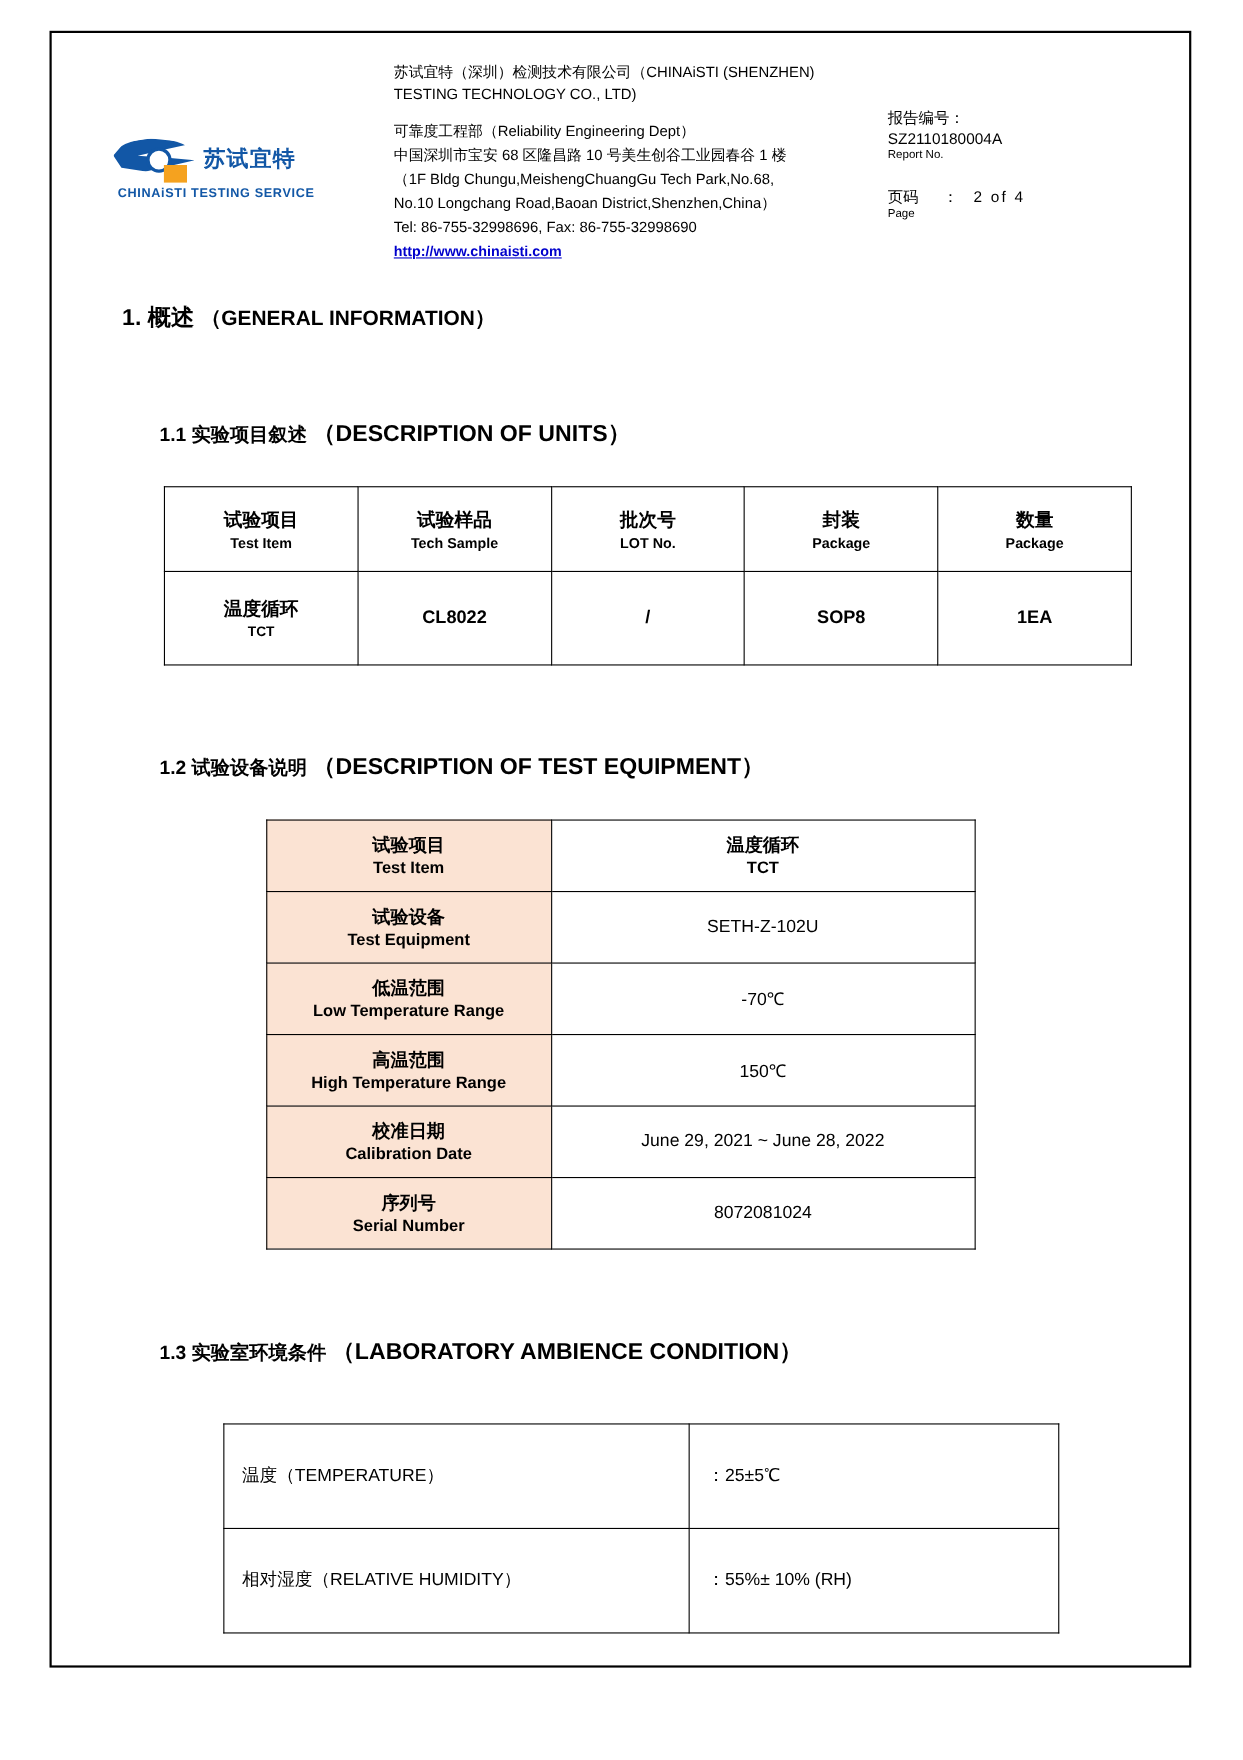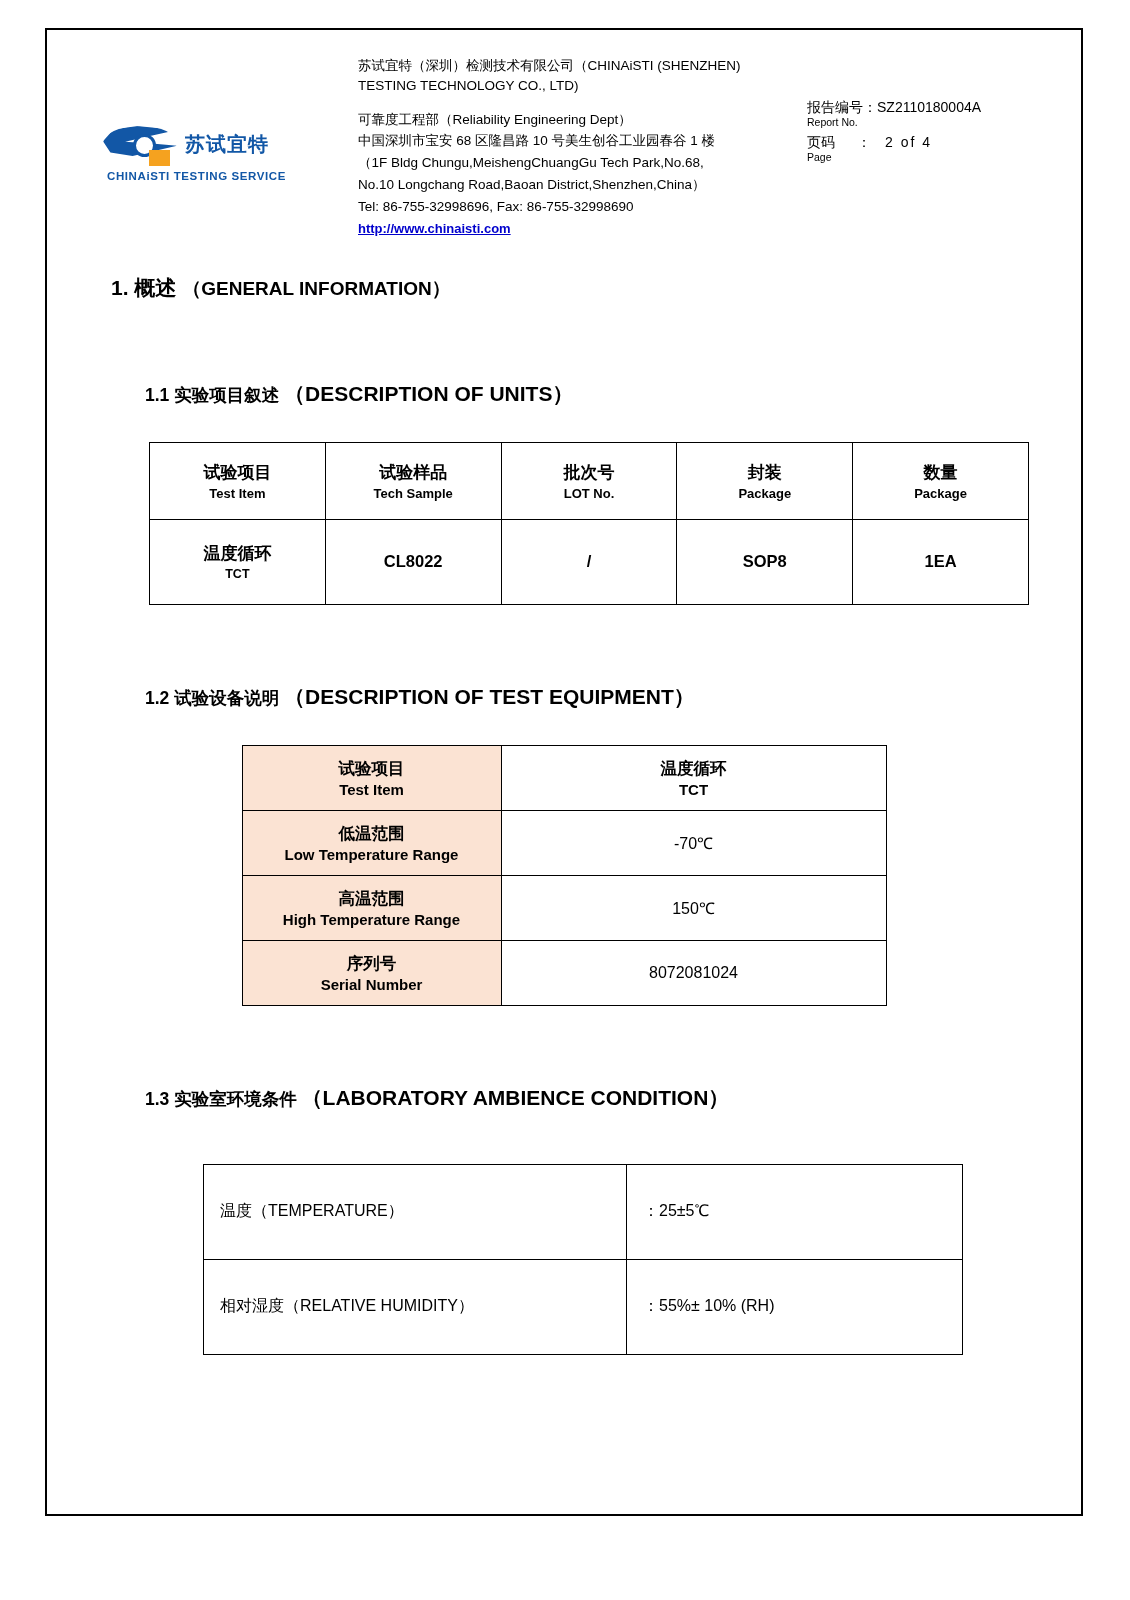--- a/index.html
+++ b/index.html
@@ -115,32 +115,33 @@
   .report-box {
     flex: 0 0 248px;
     padding-top: 46px;
     padding-left: 14px;
     font-size: 14px;
   }
   .rep-row {
     display: flex;
     align-items: baseline;
     line-height: 1.35;
+    flex-direction: column;
   }
   .rep-label { white-space: nowrap; }
   .rep-sub {
     font-size: 10.5px;
     line-height: 1.1;
     margin-bottom: 6px;
   }
   .page-num-row {
     display: flex;
     align-items: baseline;
   }
-  .page-num-row .k { min-width: 46px; }
+  .page-num-row .k { min-width: 46px; margin-top: 18px; }
   .page-num-row .colon { margin: 0 14px 0 4px; }
   .page-num-row .v { letter-spacing: 2px; }
 
   
   h1.sec {
     font-size: 21px;
     font-weight: bold;
     margin: 34px 0 0 0;
     padding-left: 38px;
   }
@@ -332,31 +333,45 @@
           <span class="cn">试验项目</span>
           <span class="en">Test Item</span>
         </td>
         <td class="val strong">
           <span class="cn">温度循环</span>
           <span class="en">TCT</span>
         </td>
       </tr>
       <tr>
         <td class="lab">
+          <span class="cn">试验设备</span>
+          <span class="en">Test Equipment</span>
+        </td>
+        <td class="val">SETH-Z-102U</td>
+      </tr>
+      <tr>
+        <td class="lab">
           <span class="cn">低温范围</span>
           <span class="en">Low Temperature Range</span>
         </td>
         <td class="val">-70℃</td>
       </tr>
       <tr>
         <td class="lab">
           <span class="cn">高温范围</span>
           <span class="en">High Temperature Range</span>
         </td>
         <td class="val">150℃</td>
+      </tr>
+      <tr>
+        <td class="lab">
+          <span class="cn">校准日期</span>
+          <span class="en">Calibration Date</span>
+        </td>
+        <td class="val">June 29, 2021 ~ June 28, 2022</td>
       </tr>
       <tr>
         <td class="lab">
           <span class="cn">序列号</span>
           <span class="en">Serial Number</span>
         </td>
         <td class="val">8072081024</td>
       </tr>
     </tbody>
         </table>

